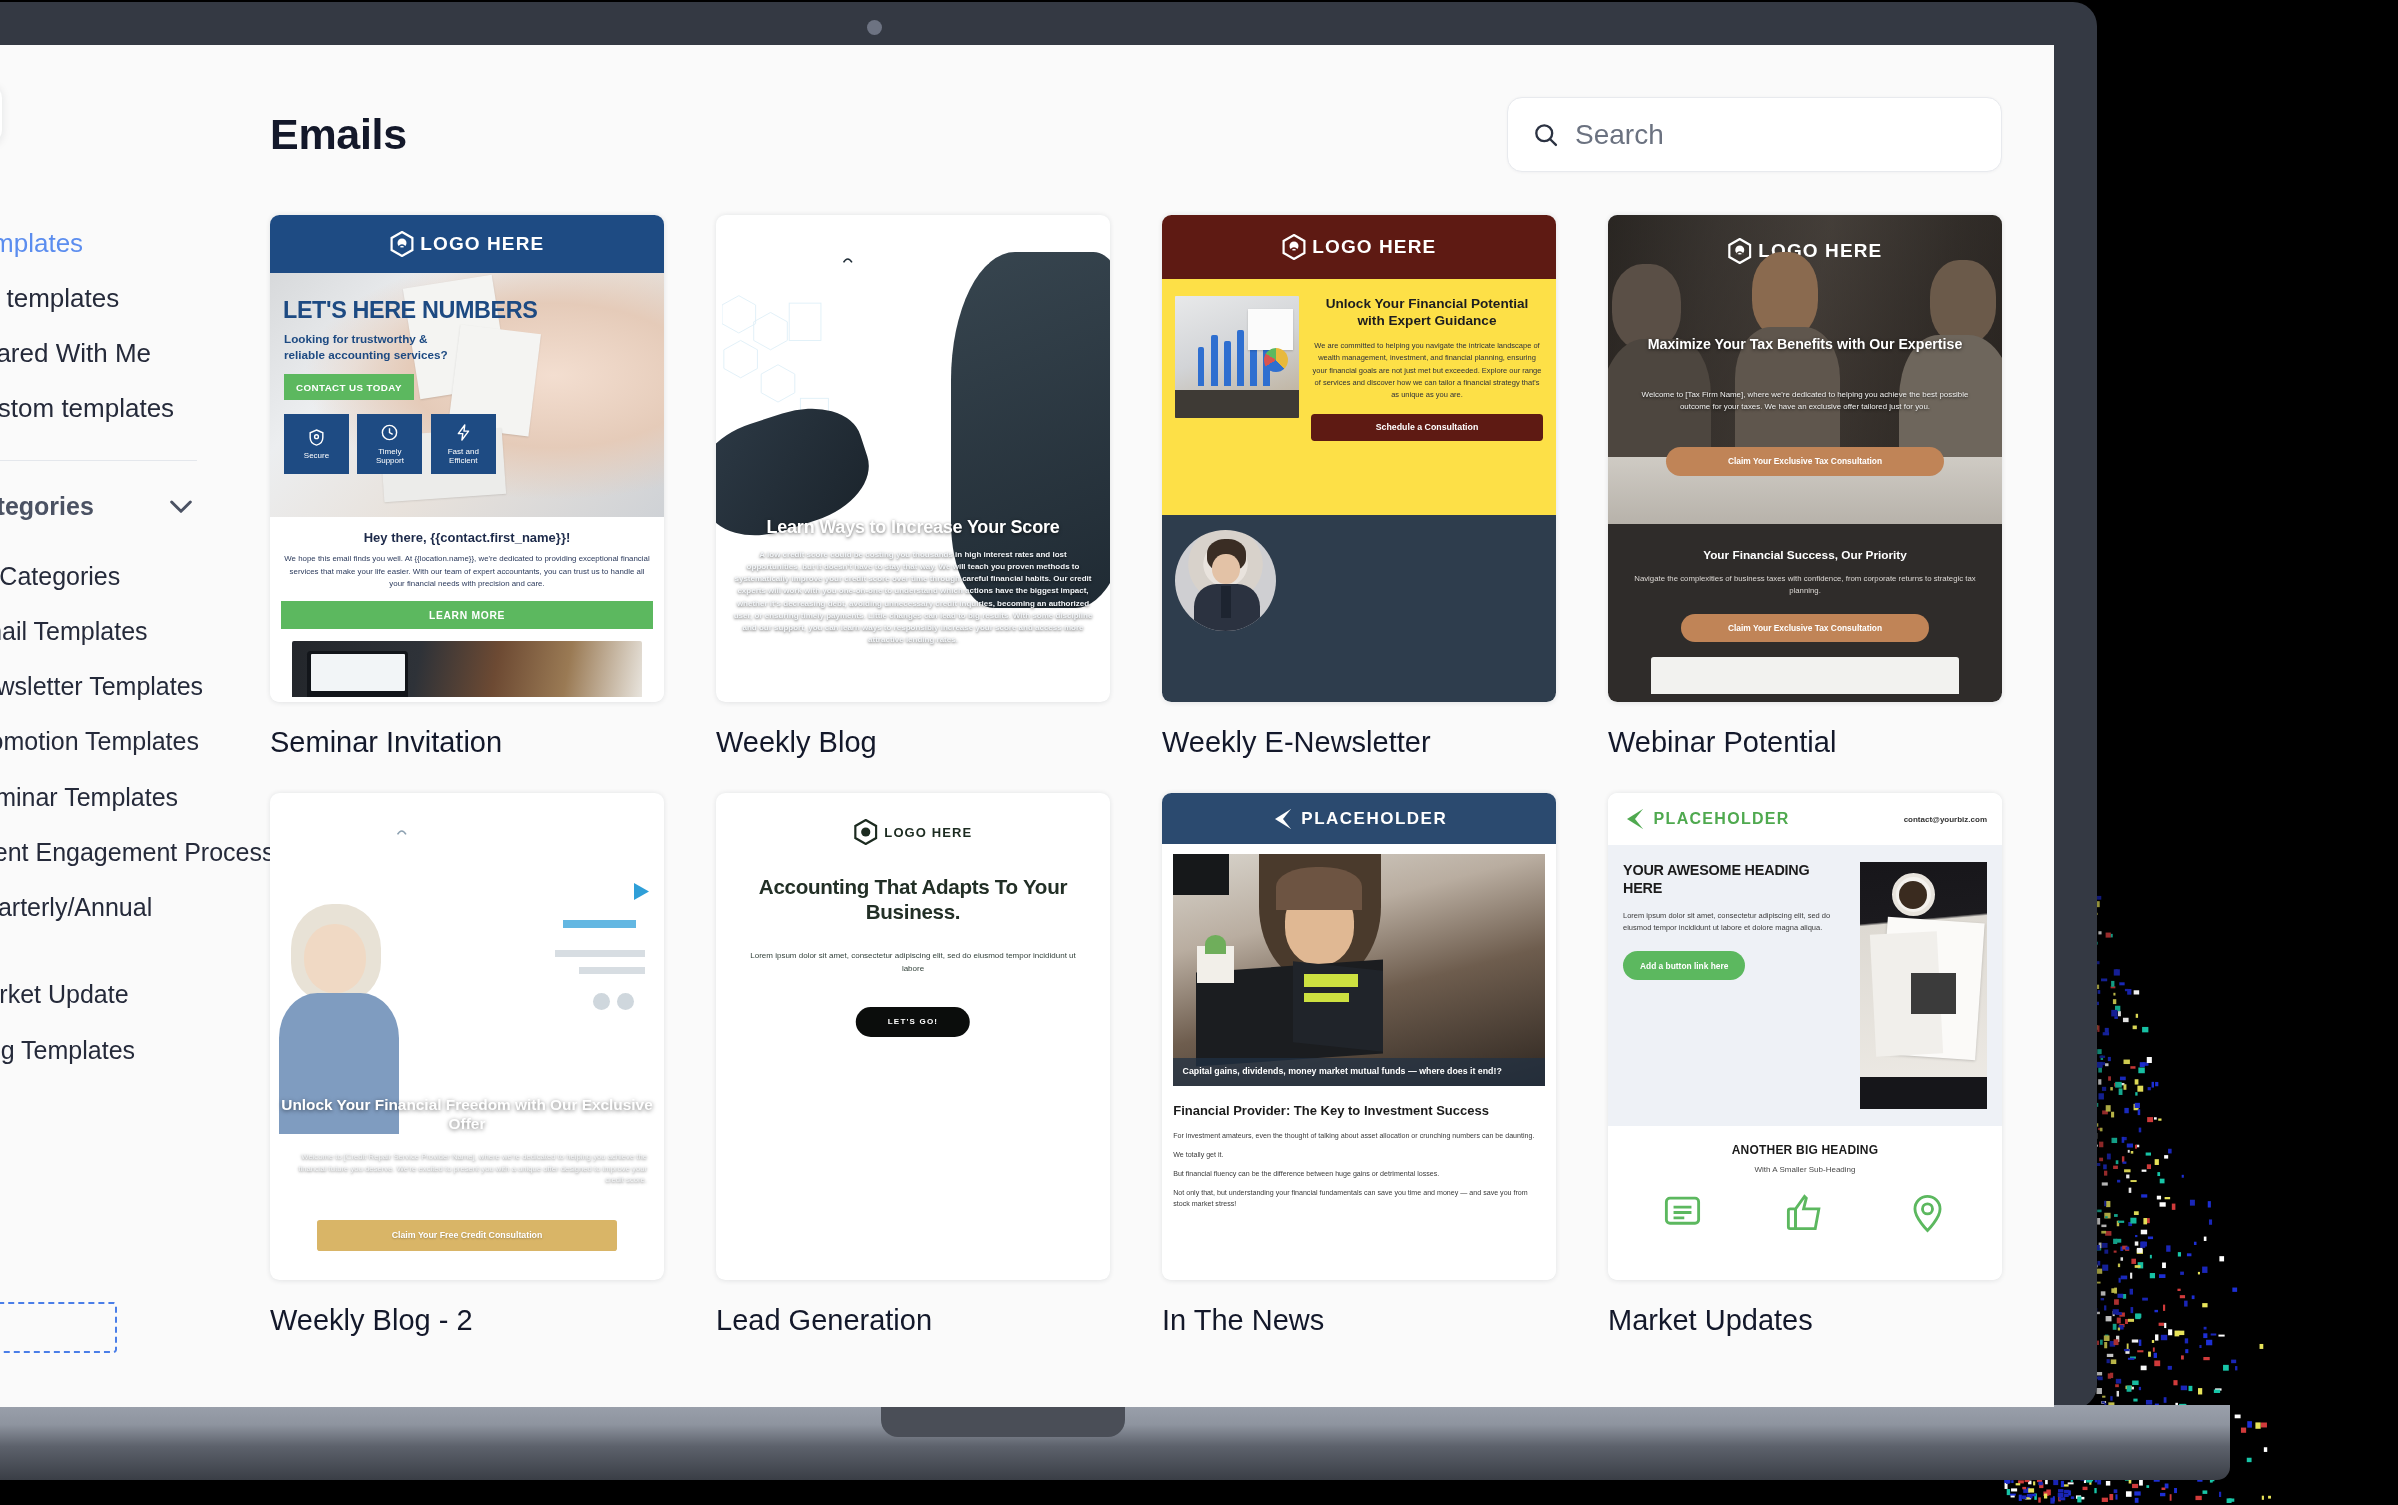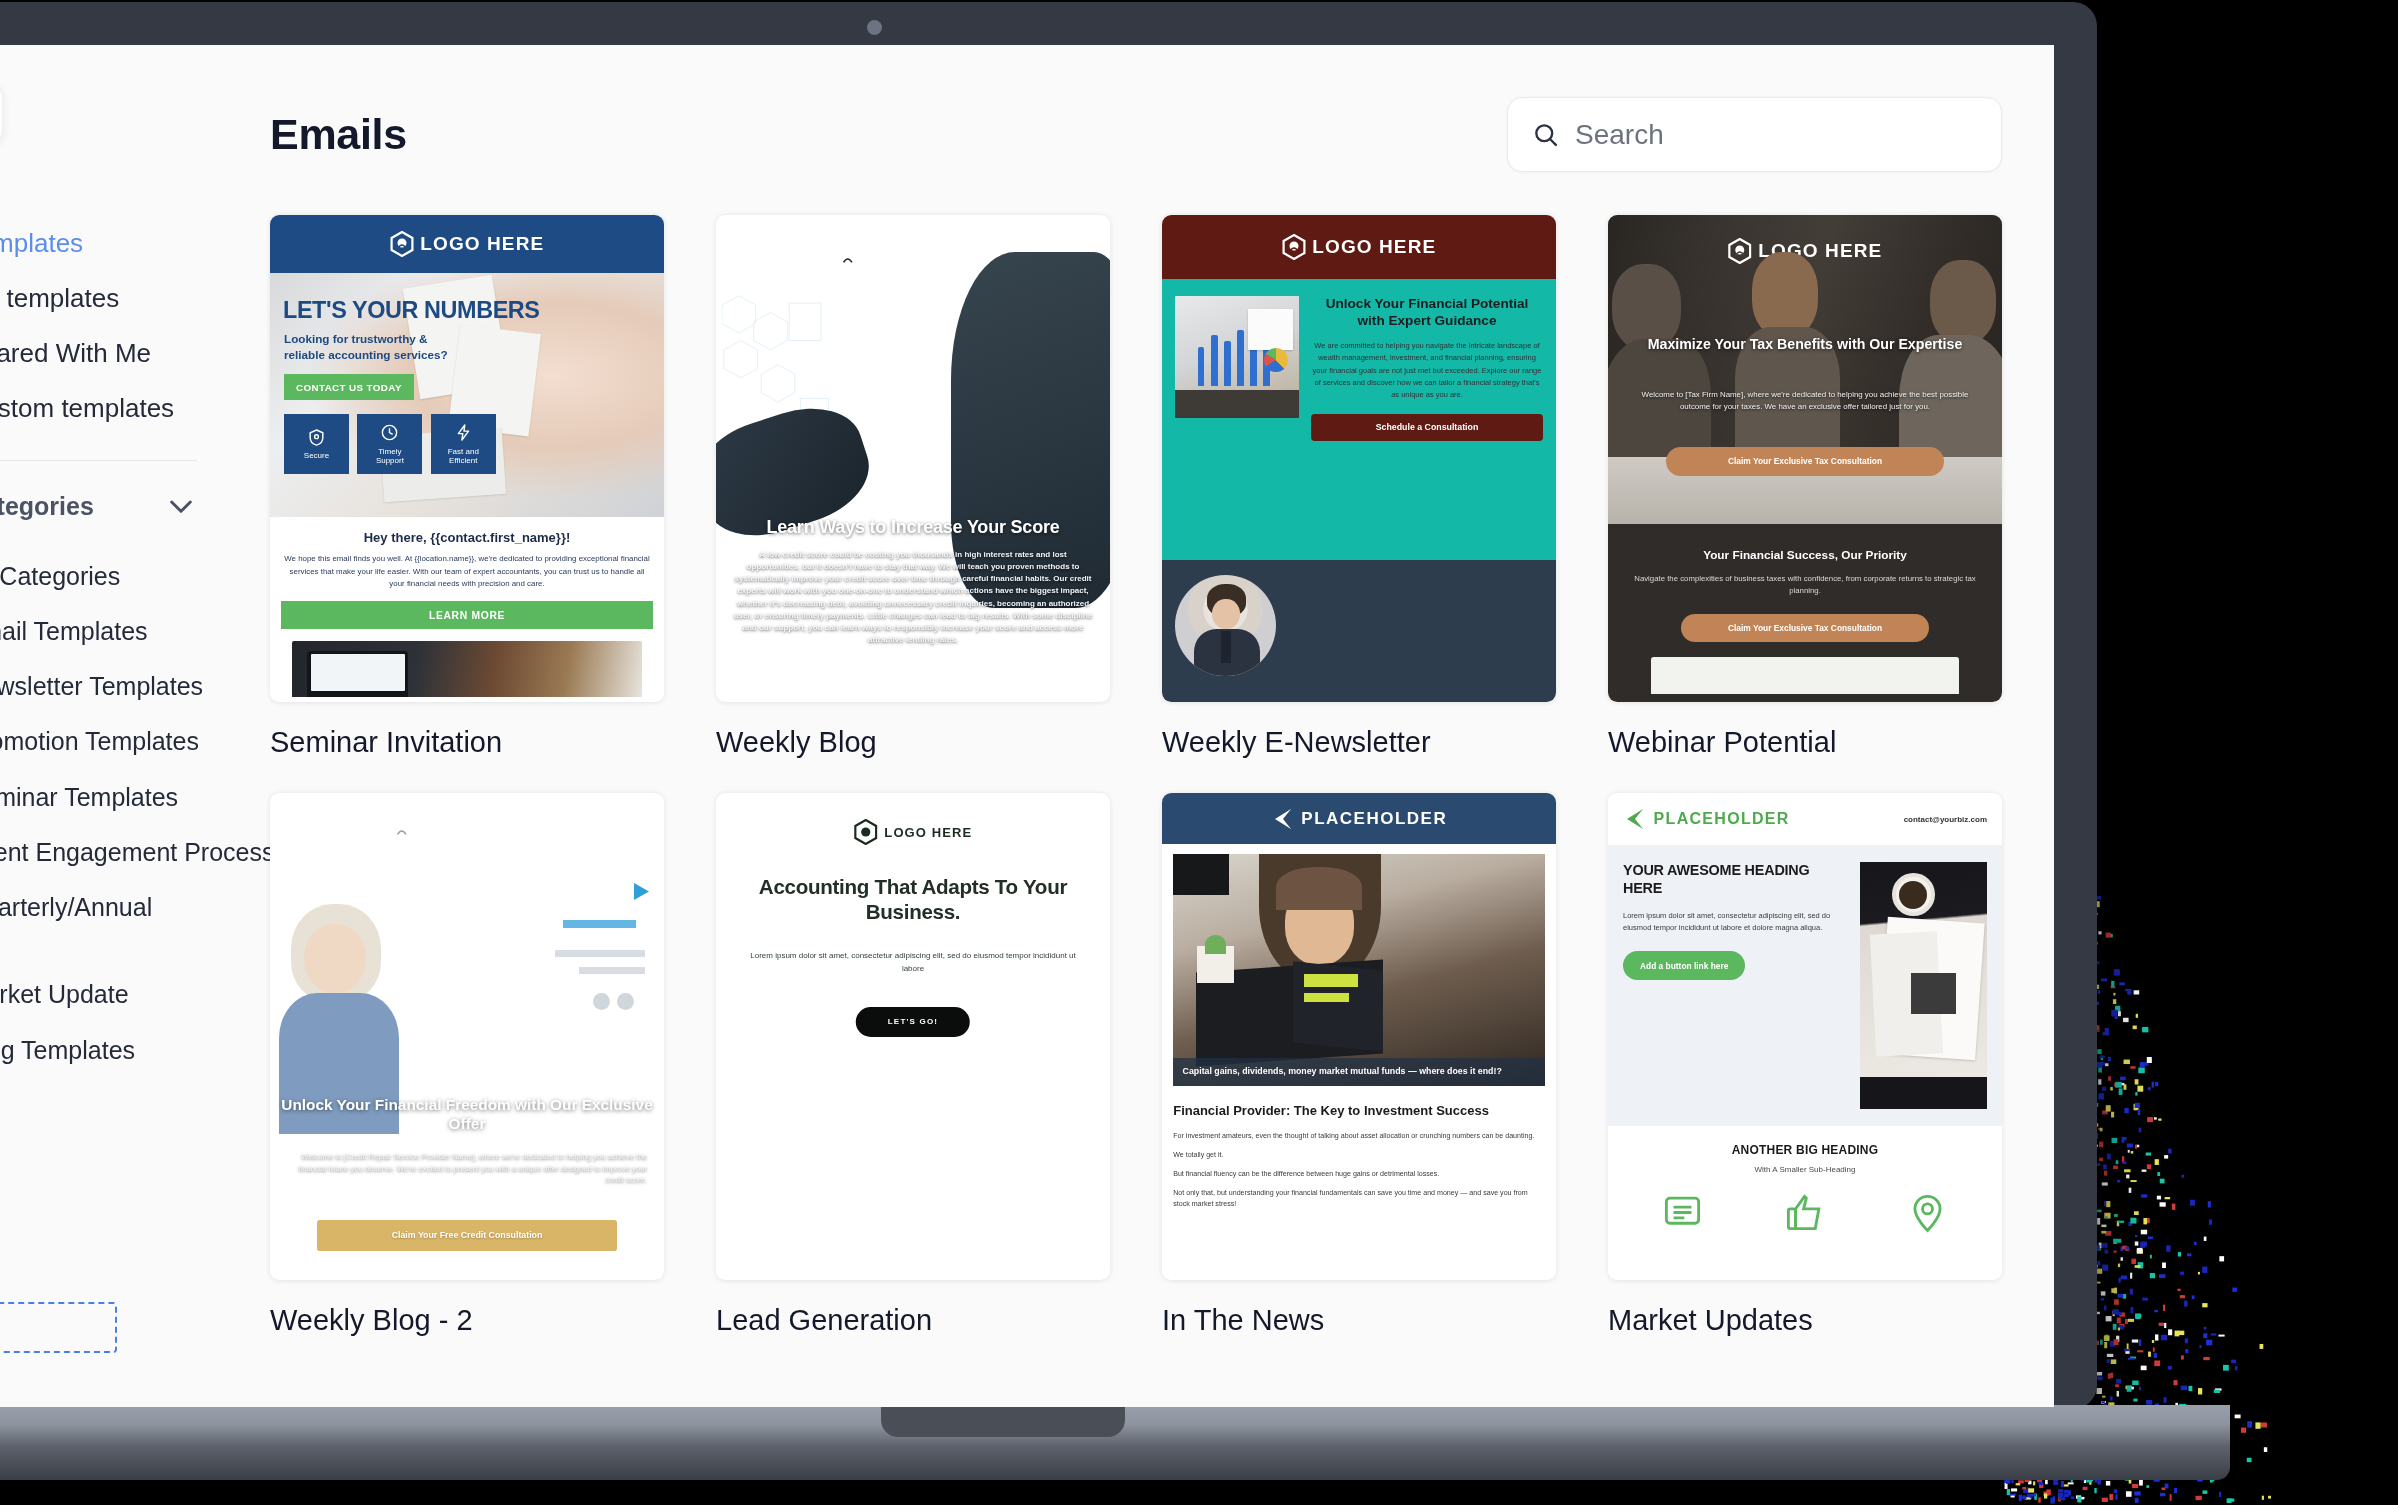--- a/index.html
+++ b/index.html
@@ -148,21 +148,21 @@
   .c2-h { position: absolute; left: 0; right: 0; top: 302px; text-align: center;
     font-size: 18px; font-weight: 800; color: #fff; letter-spacing: -0.2px;
     text-shadow: 0 0.9px 3.7px rgba(0,0,0,.6); }
   .c2-p { position: absolute; left: 17px; right: 17px; top: 334px; text-align: center;
     font-size: 8px; line-height: 1.52; color: #f2f5f8; font-weight: 600;
     text-shadow: 0 0.9px 2.8px rgba(0,0,0,.65); }
   .c2 .arm { position:absolute; border-radius:40%; background: linear-gradient(140deg,#2d3a46,#1b242c); }
 
   
   .c3-header { background: #5e1a13; height: 64px; }
-  .c3-mid { background: #14b8a6; padding: 17px 13px 15px 13px; display: flex; gap: 12px; height: 281px; }
+  .c3-mid { background: #fde047; padding: 17px 13px 15px 13px; display: flex; gap: 12px; height: 236px; }
   .c3-img { width: 124px; height: 122px; flex: none; border-radius: 0.9px; overflow:hidden; position: relative;
     background: linear-gradient(160deg,#e8e9ea 0%,#d2d4d7 45%,#b9a98f 100%); }
   .c3-bar { position:absolute; bottom: 32px; width: 6.6px; background: #2f6fd0; border-radius: 1.9px 1.9px 0 0;}
   .c3-right { flex: 1; min-width: 0; }
   .c3-h { font-size: 13.6px; line-height: 1.22; font-weight: 800; color: #1d1d1f; text-align: center; }
   .c3-p { margin-top: 11.2px; font-size: 7.5px; line-height: 1.62; color: #30323a; text-align: center; }
   .c3-btn { margin-top: 13px; background: #5e1a13; color: #fff; border-radius: 3.7px;
     text-align: center; font-size: 8.8px; font-weight: 700; padding: 8.4px 0; }
   .c3-foot { flex: 1; background: #2e3d4d; padding: 15px 13px; display: flex; gap: 9.4px; }
   .c3-fh { font-size: 11.7px; font-weight: 800; color: #fff; line-height: 1.24; }
@@ -2932,21 +2932,21 @@
                         <path d="M12 7.5a4.5 4.5 0 1 0 0 9 4.5 4.5 0 0 0 0-9z" fill="#fff"></path>
                         <path d="M7.8 17.4c1.3-2.2 2.7-3.4 4.2-3.4s2.9 1.2 4.2 3.4" stroke="#1e4b83" stroke-width="1.6"></path>
                       </svg>
                     <span class="logo-text">LOGO HERE</span>
                   </div>
                 </div>
                 <div class="c1-hero">
                   <i class="paper" style="left:141px;top:7.5px;width:90px;height:112px;transform:rotate(-9deg)"></i>
                   <i class="paper" style="left:184px;top:56px;width:81px;height:103px;transform:rotate(7deg)"></i>
                   <i class="paper" style="left:112px;top:159px;width:122px;height:66px;transform:rotate(-4deg);background:#ececea"></i>
-                  <div class="c1-title">LET'S YOUR NUMBERS</div>
+                  <div class="c1-title">LET'S HERE NUMBERS</div>
                   <div class="c1-sub">Looking for trustworthy &amp;<br>reliable accounting services?</div>
                   <div class="c1-cta">CONTACT US TODAY</div>
                   <div class="c1-feats">
                     <div class="c1-feat">
                       <svg width="19" height="19" viewBox="0 0 24 24" fill="none" stroke="#fff" stroke-width="1.8">
                           <path d="M12 2.5 20 6v6c0 5-3.4 8.4-8 9.6C7.4 20.4 4 17 4 12V6z"></path>
                           <circle cx="12" cy="11" r="2.4"></circle>
                         </svg>
                       <span>Secure</span>
                     </div>

